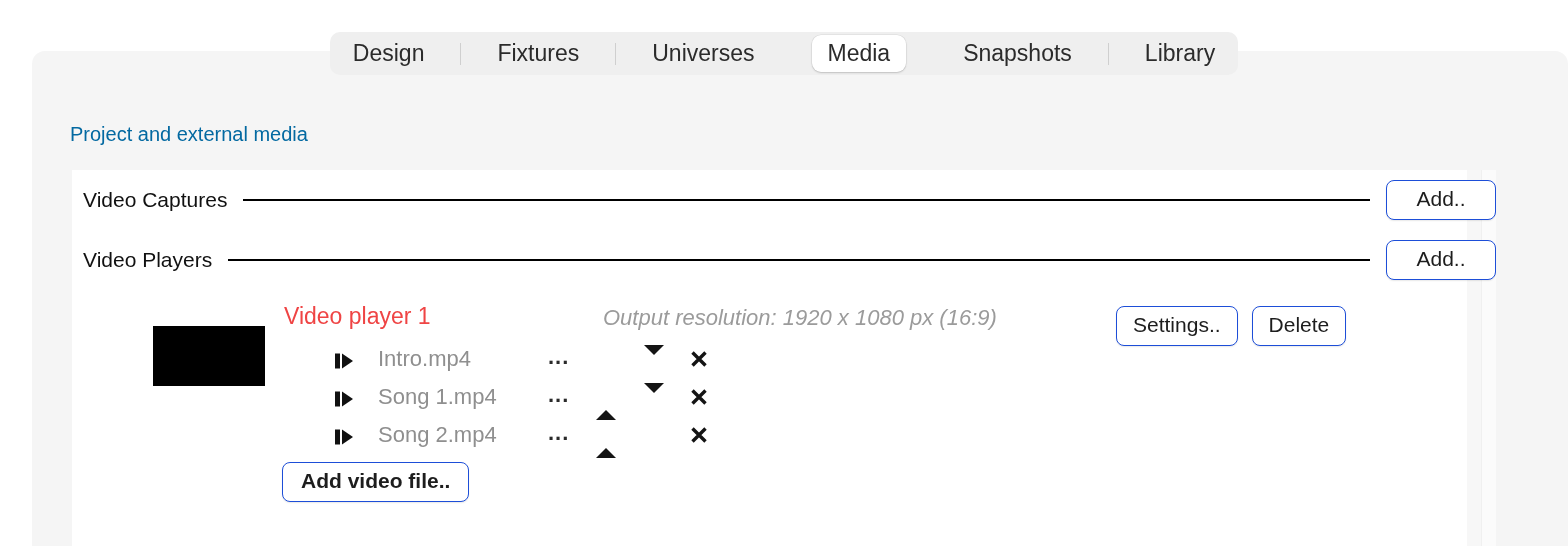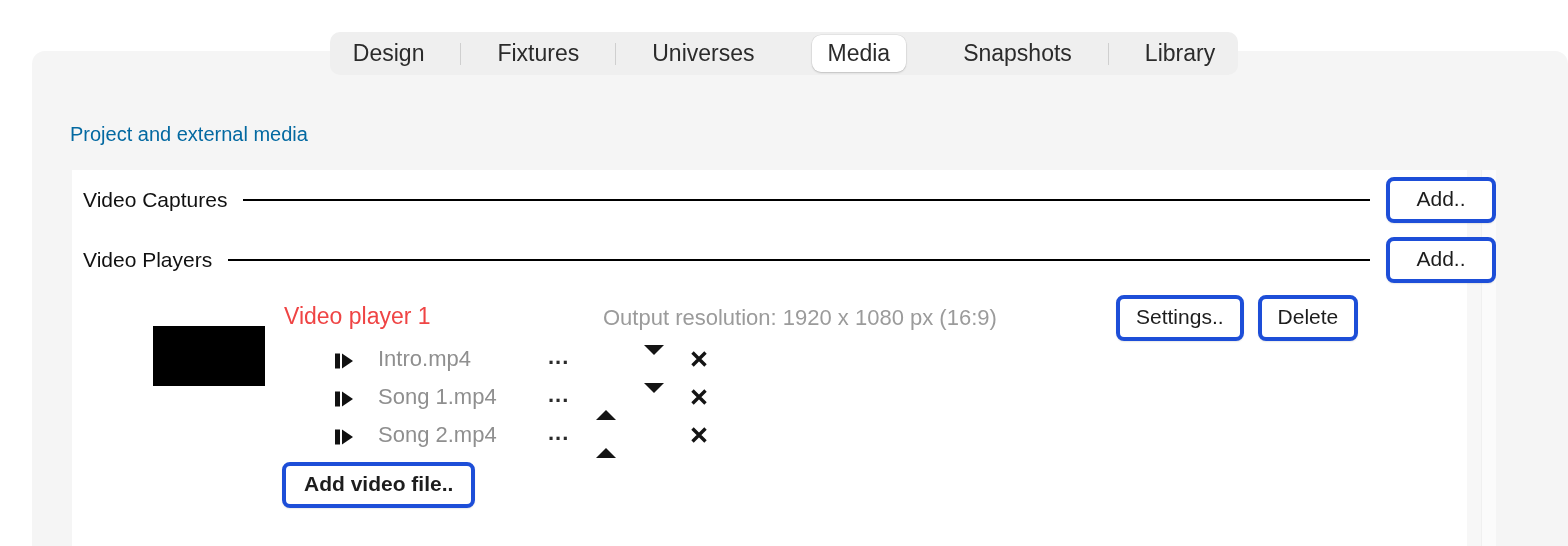--- a/index.html
+++ b/index.html
@@ -127,21 +127,21 @@
     background: #000000;
     margin-left: 16px;
     margin-right: 16px;
     flex: 1 1 auto;
   }
   .btn {
     font-family: "Liberation Sans", sans-serif;
     font-size: 21px;
     color: #1d1d1d;
     background: #ffffff;
-    border: 4px solid #1d4ed8;
+    border: 1px solid #1d4ed8;
     border-radius: 8px;
     padding: 5px 16px 7px 16px;
     line-height: 26px;
     white-space: nowrap;
     box-shadow: 0 1px 1.5px rgba(0,0,0,0.09);
     cursor: default;
     box-sizing: border-box;
   }
   .btn-add {
     width: 110px;
@@ -172,25 +172,26 @@
     color: #ef4444;
     white-space: nowrap;
   }
   .player-res {
     position: absolute;
     left: 531px;
     top: 15px;
     font-size: 22px;
     color: #9b9b9b;
     white-space: nowrap;
+    font-style: italic;
   }
   .player-actions {
     position: absolute;
     left: 1044px;
-    top: 5px;
+    top: 16px;
     display: flex;
     gap: 14px;
   }
 
   
   .file-rows {
     position: absolute;
     left: 0;
     top: 52px;
     width: 1424px;

